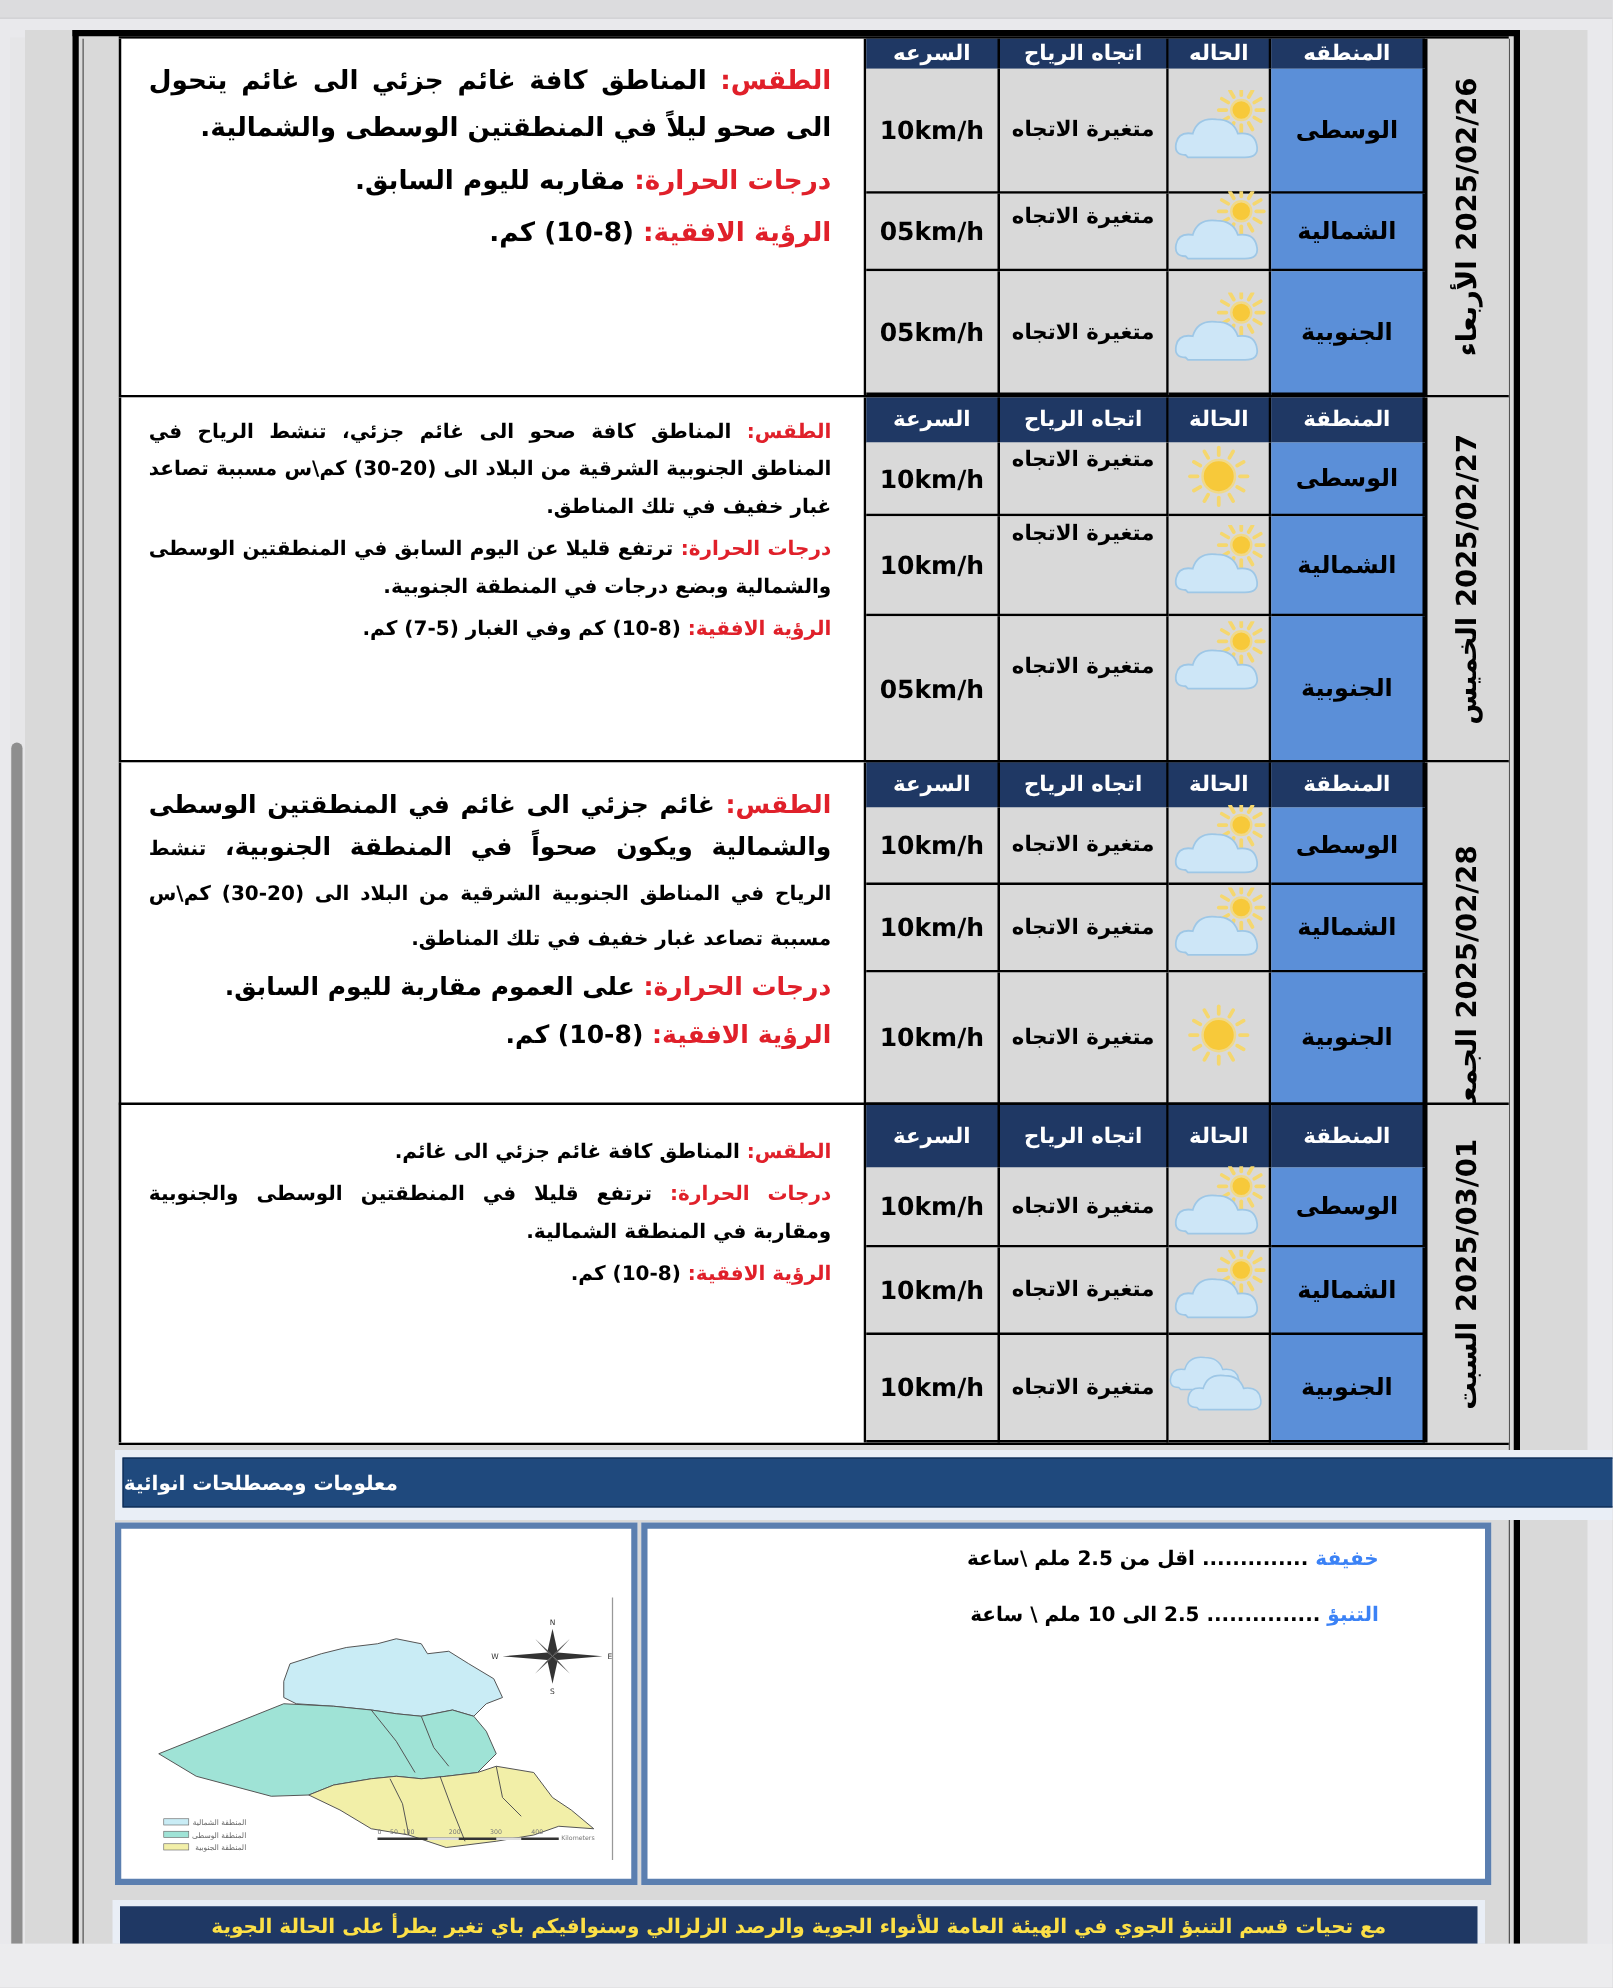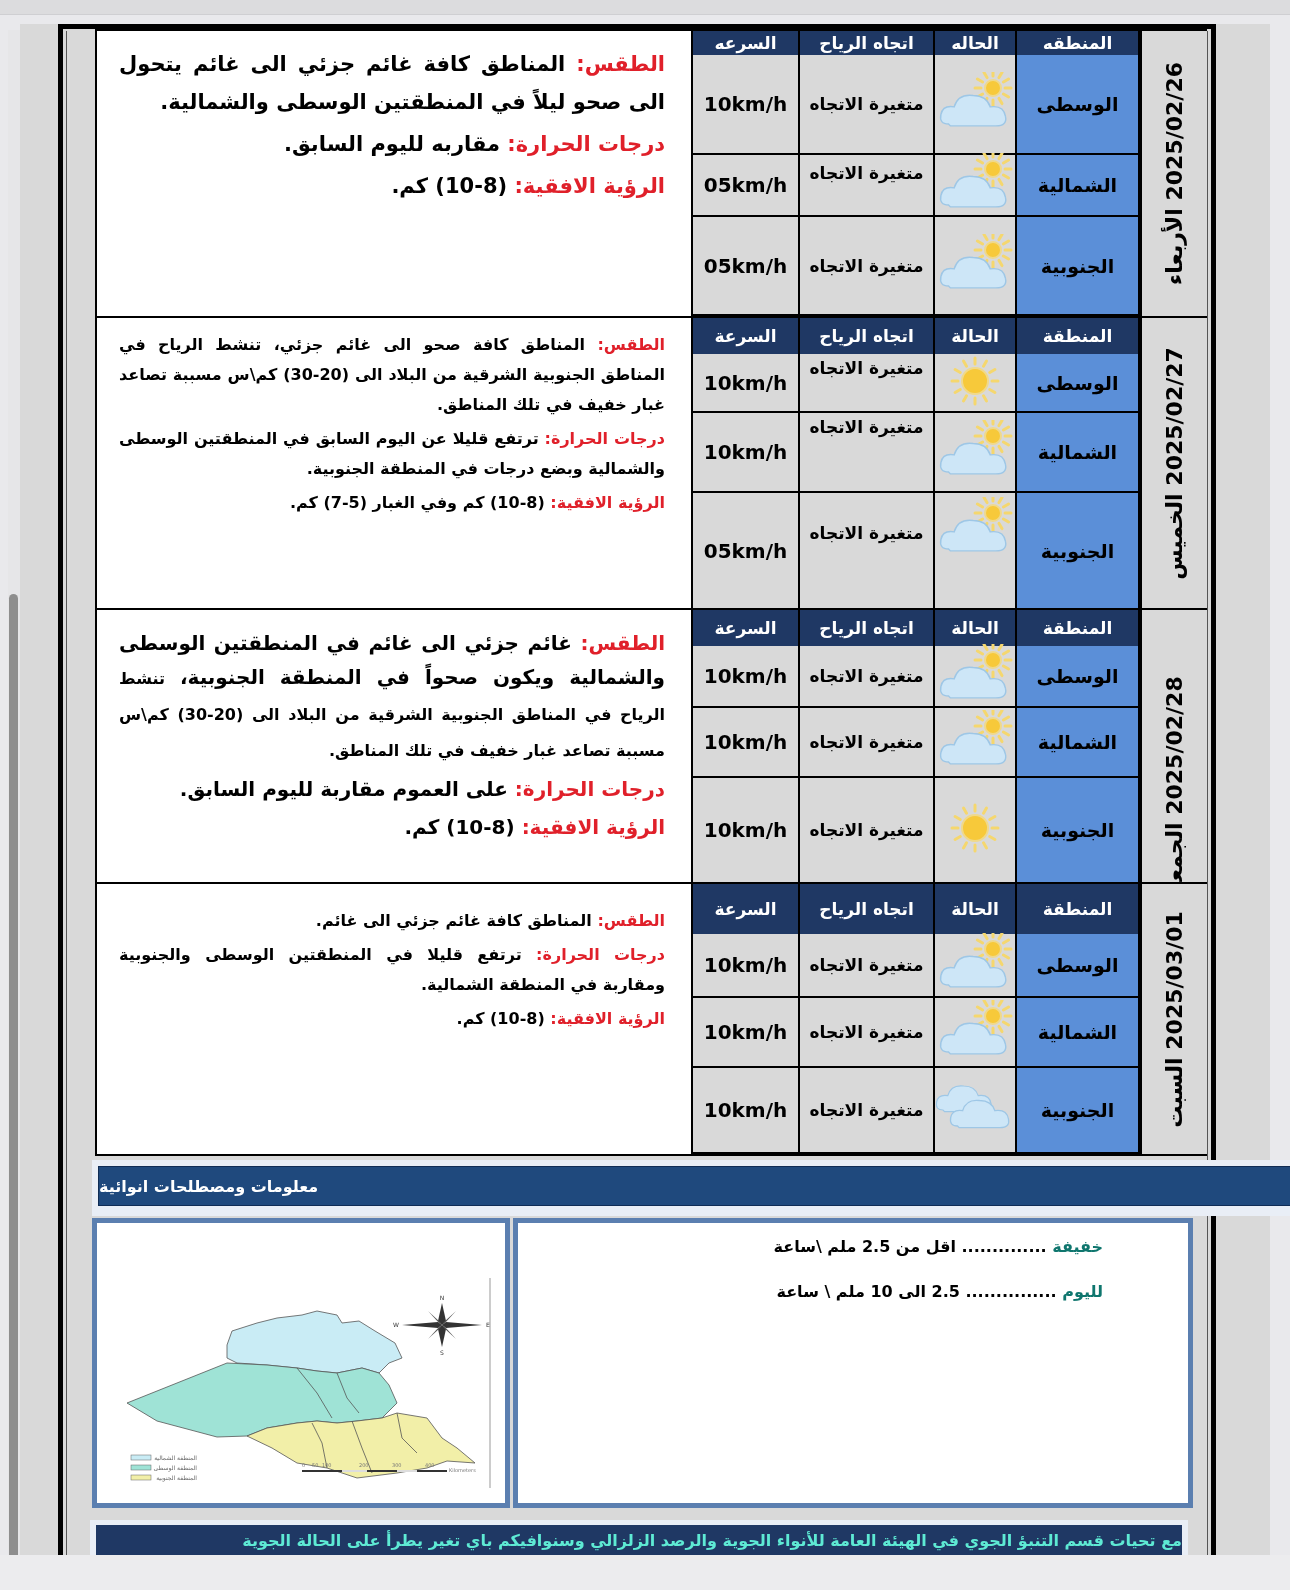--- a/index.html
+++ b/index.html
@@ -29,23 +29,23 @@
   .cell.icon { padding:0; }
   .datecol { position:absolute; left:1045px; top:0; width:67px; bottom:0; background:#d9d9d9; border-left:2px solid #000; box-sizing:border-box; display:flex; align-items:center; justify-content:center; }
   .datecol span { transform:rotate(-90deg); white-space:nowrap; font-weight:bold; font-size:22px; color:#000; direction:rtl; unicode-bidi:plaintext; }
 
   .info-bar { position:absolute; left:92px; top:1160px; width:1276px; height:56px; background:#e9eef6; box-sizing:border-box; padding:6px; }
   .info-bar .inner { background:#1f497d; height:40px; border:1px solid #0f2c55; display:flex; align-items:center; justify-content:flex-end; padding-right:30px; color:#fff; font-weight:bold; font-size:16px; direction:rtl; box-sizing:border-box; }
   .map-box { position:absolute; left:92px; top:1218px; width:418px; height:290px; background:#fff; border:5px solid #5b7fb0; box-sizing:border-box; }
   .rain-box { position:absolute; left:513px; top:1218px; width:680px; height:290px; background:#fff; border:5px solid #5b7fb0; box-sizing:border-box; direction:rtl; padding:14px 85px 0 0; }
   .rain-title { font-weight:bold; font-size:19px; color:#000; margin-bottom:20px; }
   .rain-row { font-weight:bold; font-size:16px; color:#000; margin-bottom:26px; }
-  .rain-row .k { color:#0f766e; }
+  .rain-row .k { color:#3b82f6; }
   .footer-bar { position:absolute; left:90px; top:1520px; width:1098px; height:35px; background:#e9eef6; padding:5px 6px 0 6px; box-sizing:border-box; }
-  .footer-bar .inner { background:#1f3864; height:30px; color:#5eead4; font-weight:bold; font-size:16px; display:flex; align-items:center; direction:rtl; }
+  .footer-bar .inner { background:#1f3864; height:30px; color:#fde047; font-weight:bold; font-size:16px; display:flex; align-items:center; justify-content:center; direction:rtl; }
 </style>
 </head>
 <body>
 
 <div class="topbar"></div>
 <div class="page-bg"></div>
 <div class="scroll-track"></div>
 <div class="scroll-thumb"></div>
 <div class="page-inner"></div>
 <div class="page-border"></div>
@@ -423,21 +423,21 @@
       <rect x="205" y="247" width="145" height="2" fill="#333"></rect>
       <rect x="245" y="247" width="25" height="2" fill="#ddd"></rect>
       <rect x="300" y="247" width="20" height="2" fill="#ddd"></rect>
       <text x="352" y="249">Kilometers</text>
     </g>
   </svg>
 </div>
 
 <div class="rain-box">
   <div class="rain-row"><span class="k">خفيفة</span> <span>..............</span> <span>اقل من 2.5 ملم \ساعة</span></div>
-  <div class="rain-row"><span class="k">لليوم</span> <span>...............</span> <span>2.5 الى 10 ملم \ ساعة</span></div>
+  <div class="rain-row"><span class="k">التنبؤ</span> <span>...............</span> <span>2.5 الى 10 ملم \ ساعة</span></div>
 </div>
 
 <div class="footer-bar">
   <div class="inner">
       <span>مع تحيات قسم التنبؤ الجوي في الهيئة العامة للأنواء الجوية والرصد الزلزالي وسنوافيكم باي تغير يطرأ على الحالة الجوية</span>
     </div>
 </div>
 <div class="bottombar"></div>
 
 </body></html>

